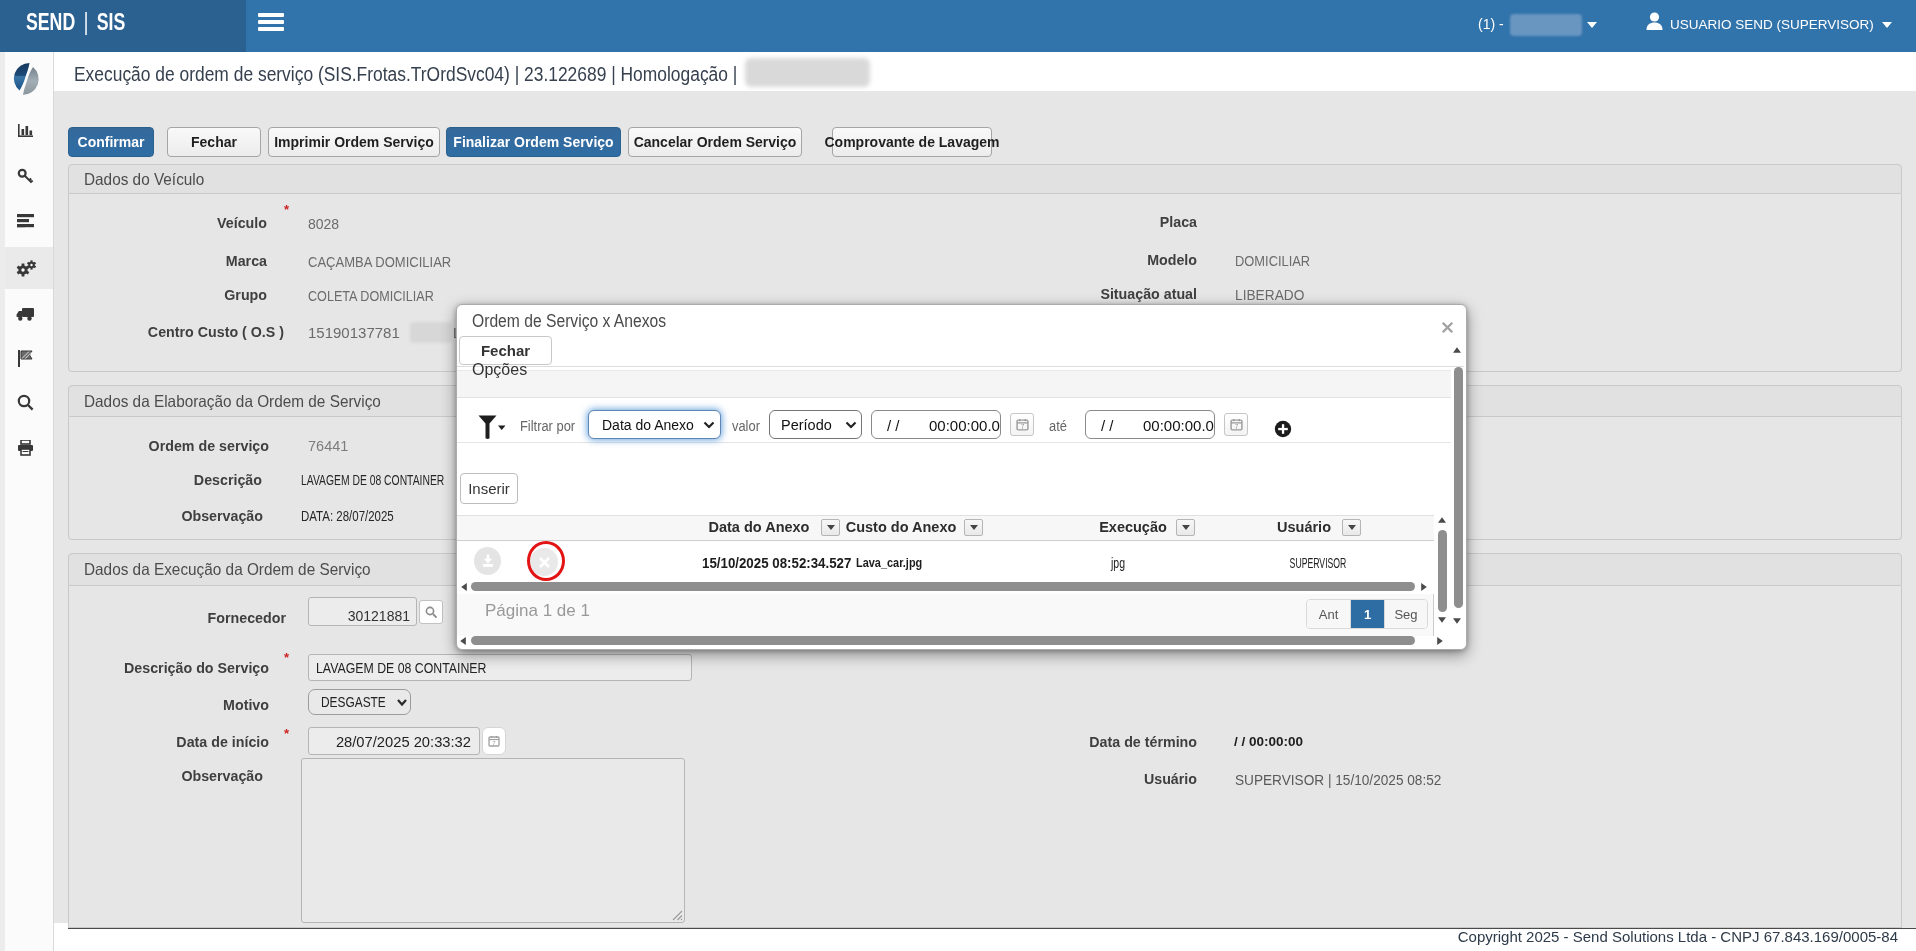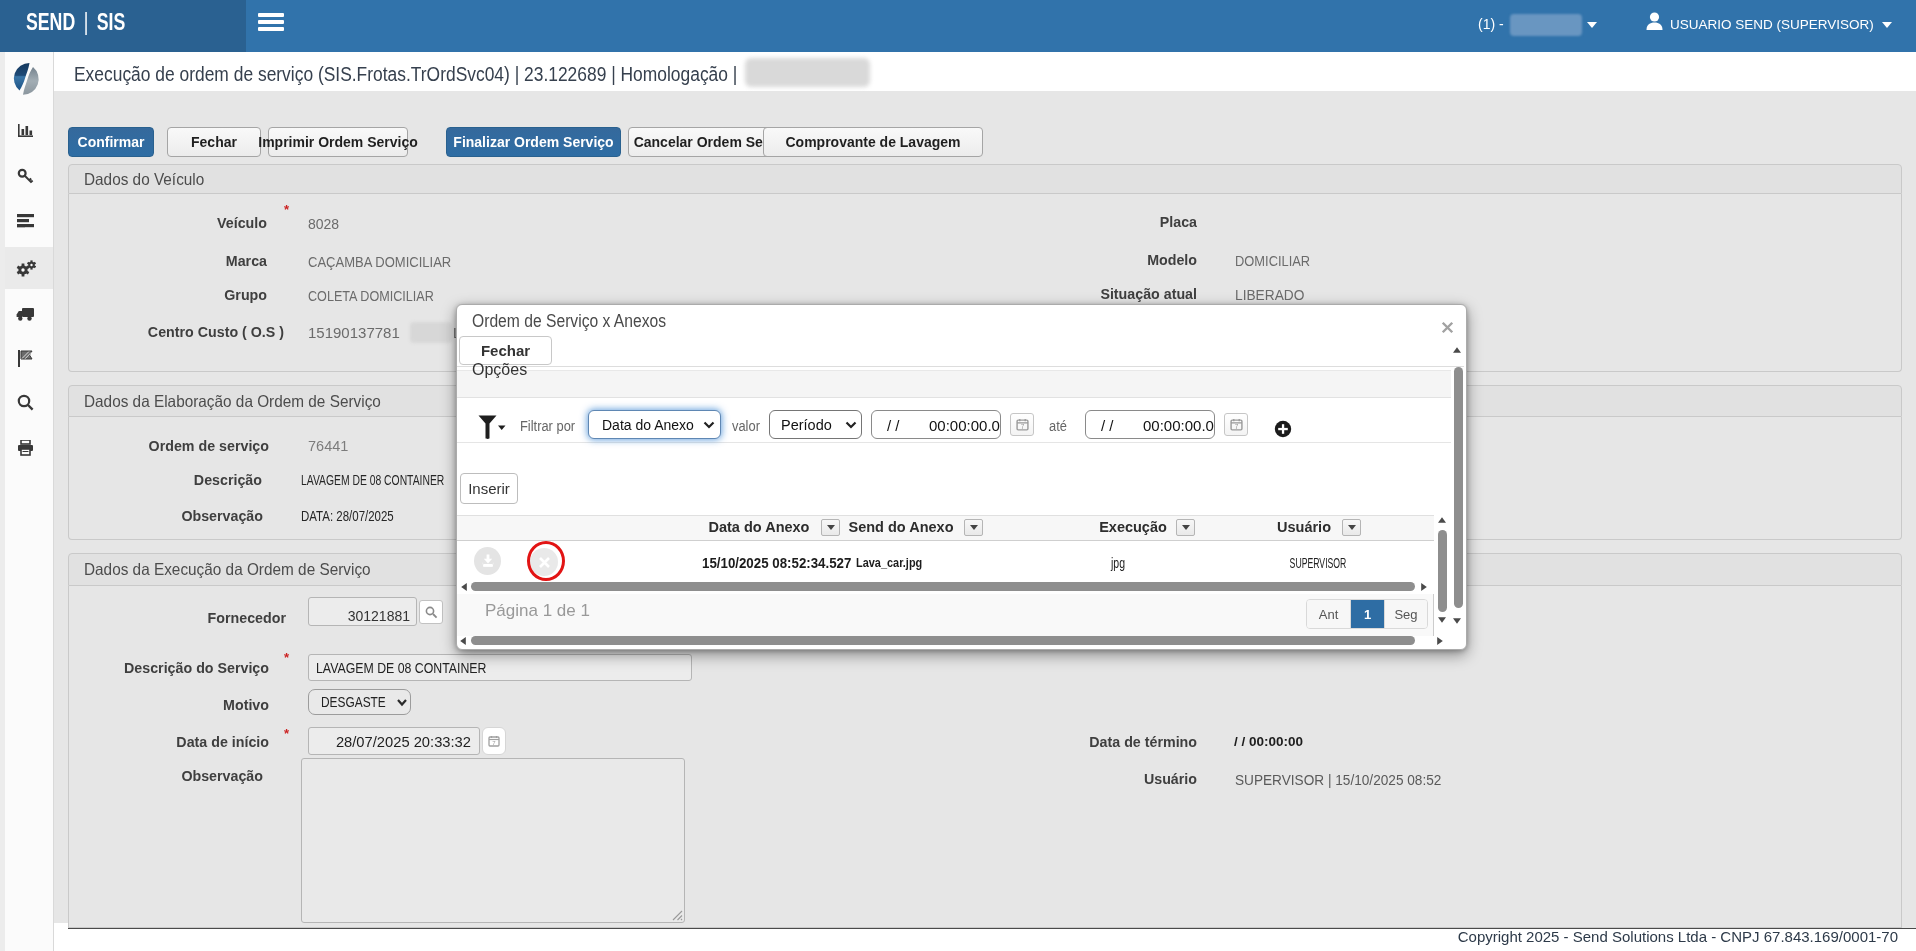--- a/index.html
+++ b/index.html
@@ -38,21 +38,21 @@
 <div class="abs" style="left:1670px;top:17px;color:#fff;font-size:13.5px;white-space:nowrap">USUARIO SEND (SUPERVISOR)</div>
 <div class="abs" style="left:1882px;top:22px;width:0;height:0;border-left:5px solid transparent;border-right:5px solid transparent;border-top:6px solid #fff"></div>
 
 <div class="abs" style="left:0;top:52px;width:1916px;height:39px;background:#fff"></div>
 <div class="abs" style="left:74px;top:63px;font-size:19.5px;color:#36404e;white-space:nowrap;transform:scaleX(.893);transform-origin:left center" id="pgtitle">Execução de ordem de serviço (SIS.Frotas.TrOrdSvc04) | 23.122689 | Homologação |</div>
 <div class="abs" style="left:745px;top:58px;width:125px;height:29px;background:#d9d9d9;border-radius:6px;filter:blur(2px)"></div>
 
 <div class="abs" style="left:0;top:929px;width:1916px;height:22px;background:#fff"></div>
 <div class="abs" style="left:54px;top:923px;width:14px;height:28px;background:#fff"></div>
 <div class="abs" style="left:68px;top:927.5px;width:1848px;height:1.5px;background:#4a4a4a"></div>
-<div class="abs" style="right:18px;top:927.5px;font-size:15px;color:#2d3a49" id="copyr">Copyright 2025 - Send Solutions Ltda - CNPJ 67.843.169/0001-70</div>
+<div class="abs" style="right:18px;top:927.5px;font-size:15px;color:#2d3a49" id="copyr">Copyright 2025 - Send Solutions Ltda - CNPJ 67.843.169/0005-84</div>
 
 <div class="abs" style="left:0;top:52px;width:5px;height:899px;background:#ececec"></div>
 <div class="abs" style="left:5px;top:52px;width:49px;height:899px;background:#fbfbfb;border-right:1px solid #d9d9d9;box-sizing:border-box"></div>
 <div class="abs" style="left:5px;top:247px;width:48px;height:42px;background:#eaeaea"></div>
 
 <svg class="abs" style="left:10px;top:62px" width="33" height="34" viewBox="0 0 33 34">
  <defs>
   <linearGradient id="lgA" x1="0" y1="0" x2="0" y2="1">
         <stop offset="0" stop-color="#16395e"></stop>
         <stop offset=".45" stop-color="#1d4a77"></stop>
@@ -129,24 +129,24 @@
 
 <svg class="abs" style="left:17px;top:440px" width="17" height="16" viewBox="0 0 17 16">
  <rect x="4" y="0" width="9" height="4" fill="none" stroke="#383838" stroke-width="1.6"></rect>
  <rect x="1" y="5" width="15" height="6" rx="1" fill="#383838"></rect>
  <rect x="4" y="9" width="9" height="6" fill="#fbfbfb" stroke="#383838" stroke-width="1.6"></rect>
  <line x1="5.5" y1="11.5" x2="11.5" y2="11.5" stroke="#383838" stroke-width="1"></line>
 </svg>
 
 <div class="btn btnblue" style="left:68px;width:86px">Confirmar</div>
 <div class="btn" style="left:167px;width:94px">Fechar</div>
-<div class="btn" style="left:268px;width:140px">Imprimir Ordem Serviço</div>
+<div class="btn" style="left:268px;width:172px">Imprimir Ordem Serviço</div>
 <div class="btn btnblue" style="left:446px;width:175px">Finalizar Ordem Serviço</div>
 <div class="btn" style="left:628px;width:174px">Cancelar Ordem Serviço</div>
-<div class="btn" style="left:763px;width:220px">Comprovante de Lavagem</div>
+<div class="btn" style="left:832px;width:160px">Comprovante de Lavagem</div>
 
 <div class="phead" style="top:164px;height:30px;font-size:16.5px">
     <span style="transform:scaleX(.93);transform-origin:left center;display:inline-block">Dados do Veículo</span>
   </div>
 <div class="pbody" style="top:194px;height:178px"></div>
 <div class="lb" style="left:68px;width:199px;top:214px">Veículo</div>
 <div class="ast" style="left:284px;top:202px">*</div>
 <div class="val" style="left:308px;top:216px">8028</div>
 <div class="lb" style="left:68px;width:199px;top:252px">Marca</div>
 <div class="val" style="left:308px;top:254px;transform:scaleX(.93)">CAÇAMBA DOMICILIAR</div>
@@ -284,21 +284,21 @@
 
  <div class="abs" style="left:3px;top:168px;width:58px;height:31px;background:#fff;border:1px solid #bdbdbd;border-radius:4px;box-sizing:border-box;display:flex;align-items:center;justify-content:center;font-size:15px;color:#333">Inserir</div>
 
  <div class="abs" style="left:0;top:210px;width:977px;height:26px;background:#f7f7f7;border-top:1px solid #e0e0e0;border-bottom:1px solid #cfcfcf;box-sizing:border-box"></div>
  <div class="thl" style="left:202px;width:200px;top:214px">Data do Anexo</div>
  <div class="ddbtn" style="left:364px;top:214px">
       <svg width="8" height="5" viewBox="0 0 8 5">
         <path d="M0 0 H8 L4 5 Z" fill="#444"></path>
       </svg>
     </div>
- <div class="thl" style="left:344px;width:200px;top:214px">Send do Anexo</div>
+ <div class="thl" style="left:344px;width:200px;top:214px">Custo do Anexo</div>
  <div class="ddbtn" style="left:507px;top:214px">
       <svg width="8" height="5" viewBox="0 0 8 5">
         <path d="M0 0 H8 L4 5 Z" fill="#444"></path>
       </svg>
     </div>
  <div class="thl" style="left:576px;width:200px;top:214px">Execução</div>
  <div class="ddbtn" style="left:719px;top:214px">
       <svg width="8" height="5" viewBox="0 0 8 5">
         <path d="M0 0 H8 L4 5 Z" fill="#444"></path>
       </svg>

